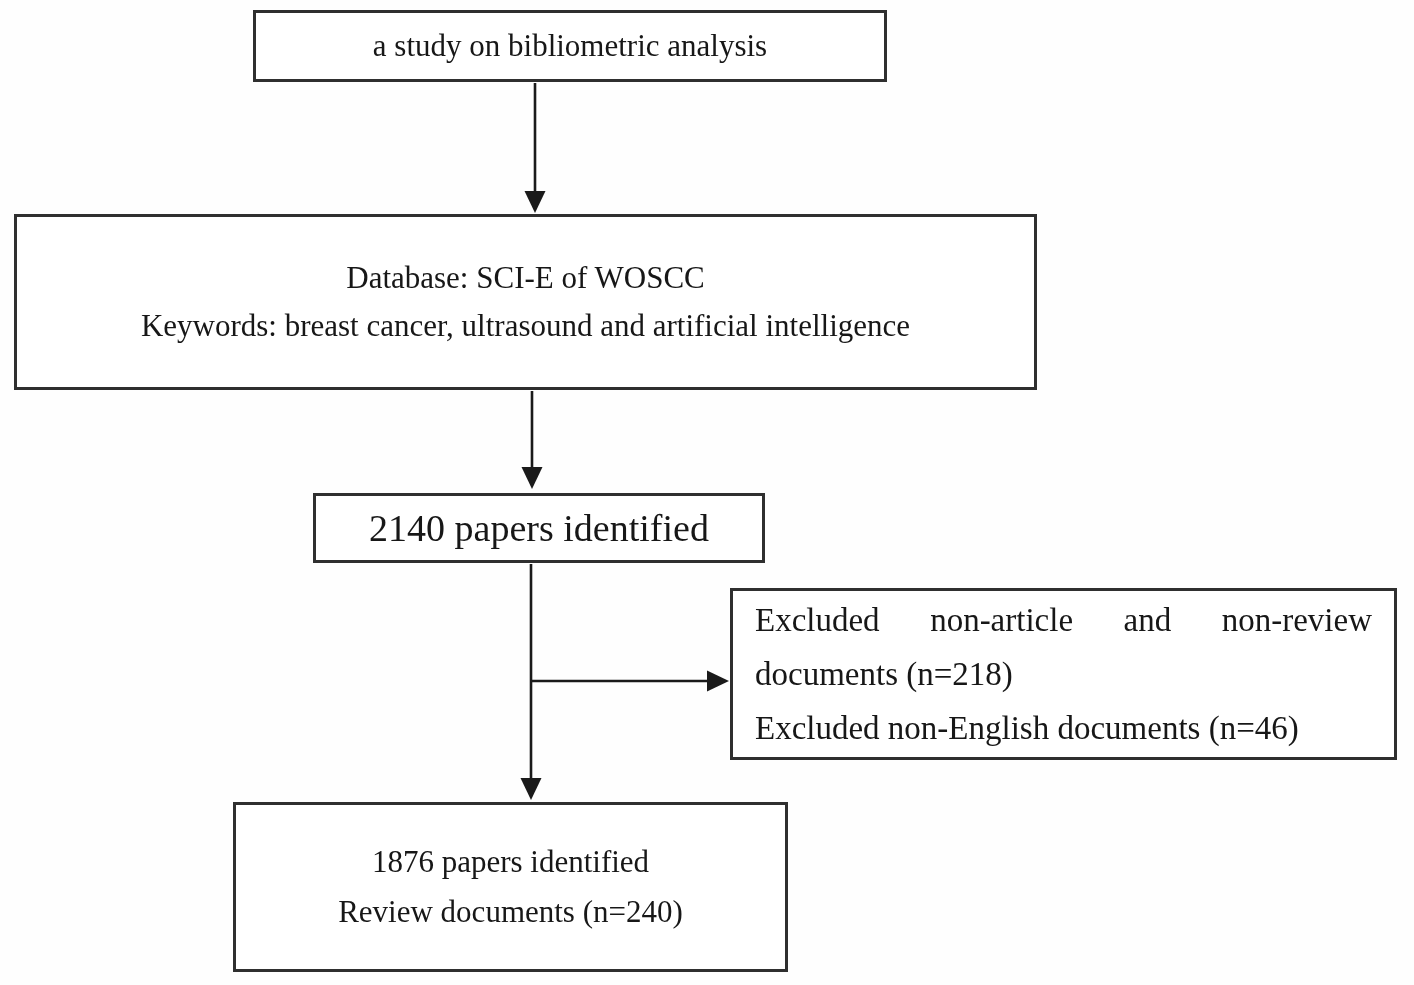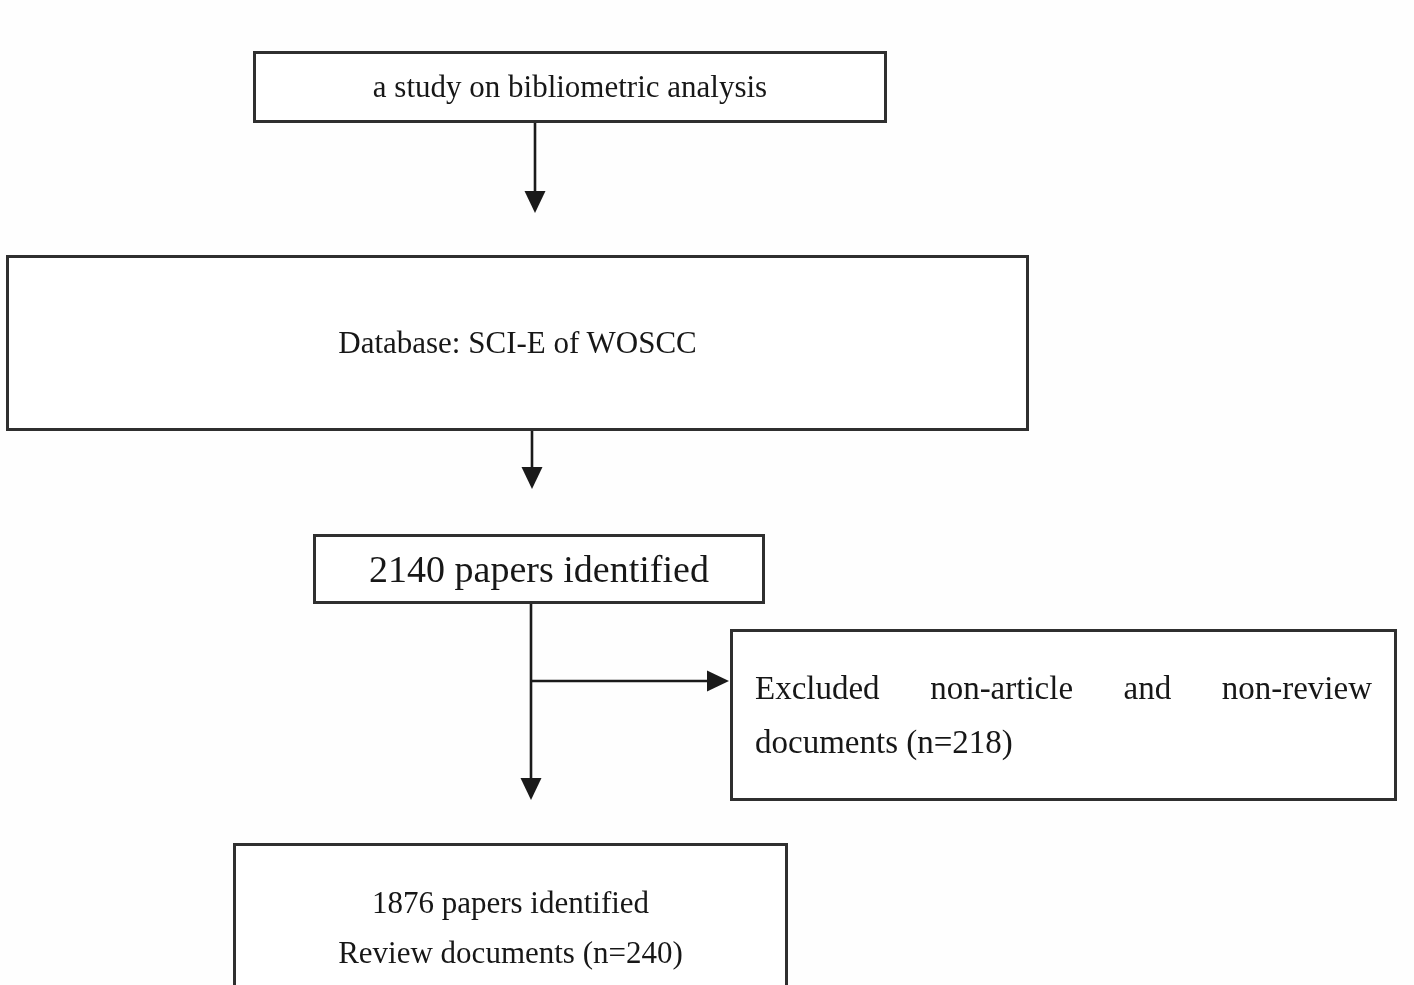--- a/index.html
+++ b/index.html
@@ -18,31 +18,30 @@
   }
   .box {
     position: absolute;
     box-sizing: border-box;
     background: #ffffff;
     border: 3px solid #2f2f2f;
     display: flex;
     flex-direction: column;
     justify-content: center;
     text-align: center;
-    margin-top: 41px;
   }
   .box .line {
     width: 100%;
   }
   #box-study {
     left: 253px; top: 10px; width: 634px; height: 72px;
     font-size: 31px;
   }
   #box-criteria {
-    left: 6px; top: 214px; width: 1023px; height: 176px;
+    left: 14px; top: 214px; width: 1023px; height: 176px;
     font-size: 31px; line-height: 48px;
   }
   #box-identified {
     left: 313px; top: 493px; width: 452px; height: 70px;
     font-size: 38px;
   }
   #box-excluded {
     left: 730px; top: 588px; width: 667px; height: 172px;
     font-size: 33px; line-height: 54px;
     text-align: justify;
@@ -89,28 +88,30 @@
       <polygon points="729,681 707,670.5 707,691.5"></polygon>
     </g>
   </svg>
 
   <div class="box" id="box-study">
     <div class="line">a study on bibliometric analysis</div>
   </div>
 
   <div class="box" id="box-criteria">
     <div class="line">Database: SCI-E of WOSCC</div>
+    <div class="line">Keywords: breast cancer, ultrasound and artificial intelligence</div>
   </div>
 
   <div class="box" id="box-identified">
     <div class="line">2140 papers identified</div>
   </div>
 
   <div class="box" id="box-excluded">
     <p>Excluded non-article and non-review documents (n=218)</p>
+    <p>Excluded non-English documents (n=46)</p>
   </div>
 
   <div class="box" id="box-final">
     <div class="line">1876 papers identified</div>
     <div class="line">Review documents (n=240)</div>
   </div>
 
 </div>
 
 </body></html>

